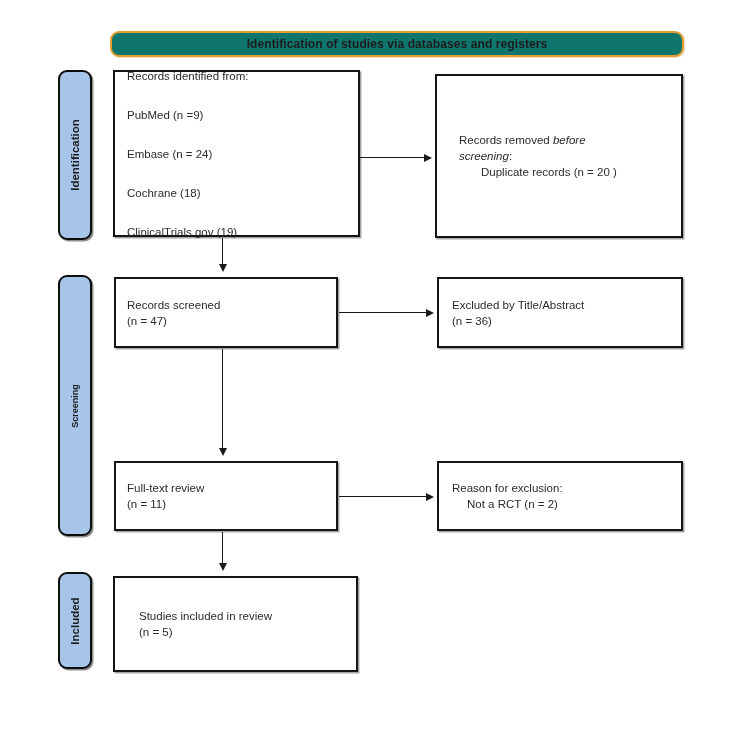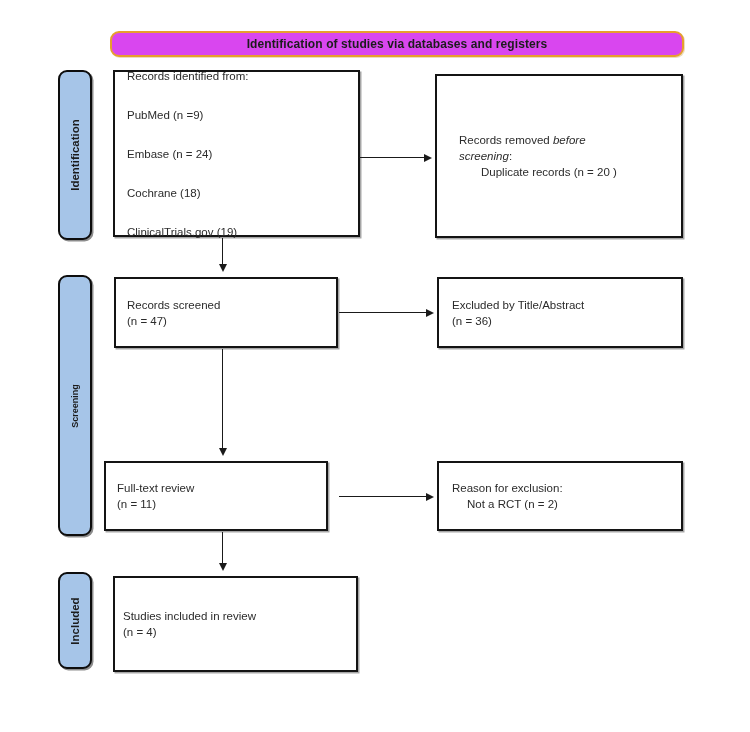--- a/index.html
+++ b/index.html
@@ -12,21 +12,21 @@
     height: 732px;
     background: #ffffff;
     overflow: hidden;
   }
 
   
   .banner {
     position: absolute;
     left: 110px; top: 31px;
     width: 574px; height: 26px;
-    background: #d946ef;
+    background: #0f766e;
     border: 2px solid #e69f2e;
     border-radius: 9px;
     display: flex; align-items: center; justify-content: center;
     font-size: 12px; font-weight: bold; color: #1c1c1c;
     letter-spacing: 0.1px;
     box-shadow: 1px 1px 0 rgba(180,120,0,0.25);
   }
 
   
   .stage {
@@ -60,23 +60,23 @@
     font-size: 11.5px; color: #2b2b2b; line-height: 16px;
   }
   .fbox .line { white-space: pre; }
   .fbox .indent { padding-left: 22px; }
   .fbox .indent-sm { padding-left: 15px; }
 
   .box-records-identified { left: 113px; top: 70px;  width: 247px; height: 167px; padding-left: 12px; gap: 23px; }
   .box-records-removed    { left: 435px; top: 74px;  width: 248px; height: 164px; padding-left: 22px; }
   .box-records-screened   { left: 114px; top: 277px; width: 224px; height: 71px;  padding-left: 11px; }
   .box-excluded           { left: 437px; top: 277px; width: 246px; height: 71px;  padding-left: 13px; }
-  .box-fulltext           { left: 104px; top: 461px; width: 224px; height: 70px;  padding-left: 11px; }
+  .box-fulltext           { left: 114px; top: 461px; width: 224px; height: 70px;  padding-left: 11px; }
   .box-reason             { left: 437px; top: 461px; width: 246px; height: 70px;  padding-left: 13px; }
-  .box-included           { left: 113px; top: 576px; width: 245px; height: 96px;  padding-left: 8px; }
+  .box-included           { left: 113px; top: 576px; width: 245px; height: 96px;  padding-left: 24px; }
 
   
   .arr-h {
     position: absolute; height: 0;
     border-top: 1.5px solid #1a1a1a;
   }
   .arr-h::after {
     content: ""; position: absolute;
     right: -7px; top: -4.5px;
     border-left: 8px solid #1a1a1a;
@@ -149,21 +149,21 @@
     <div class="line">(n = 11)</div>
   </div>
 
   <div class="fbox box-reason">
     <div class="line">Reason for exclusion:</div>
     <div class="line indent-sm">Not a RCT (n = 2)</div>
   </div>
 
   <div class="fbox box-included">
     <div class="line">Studies included in review</div>
-    <div class="line">(n = 4)</div>
+    <div class="line">(n = 5)</div>
   </div>
 
   <div class="arr-h arrow-identified-to-removed"></div>
   <div class="arr-v arrow-identified-to-screened"></div>
   <div class="arr-h arrow-screened-to-excluded"></div>
   <div class="arr-v arrow-screened-to-fulltext"></div>
   <div class="arr-h arrow-fulltext-to-reason"></div>
   <div class="arr-v arrow-fulltext-to-included"></div>
 
 </div>

